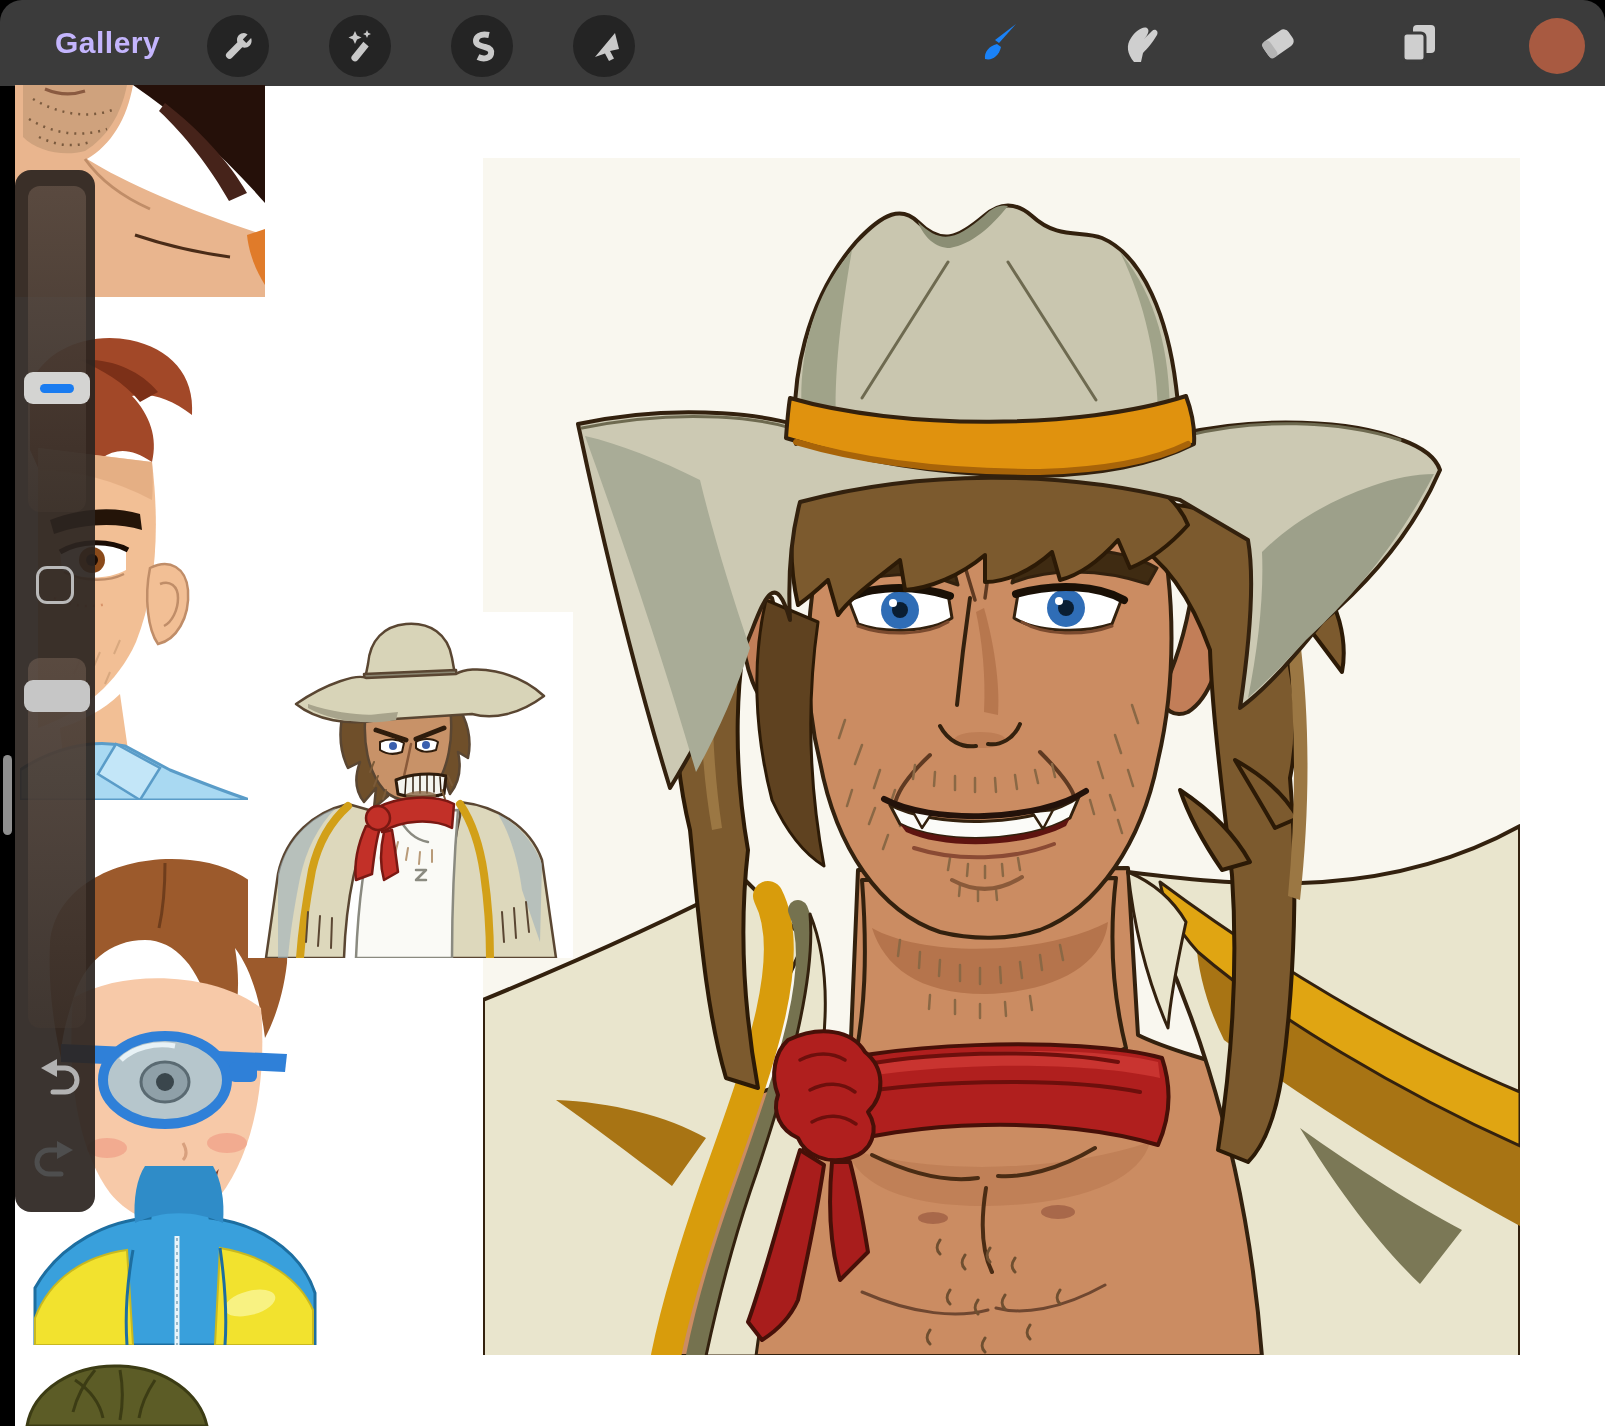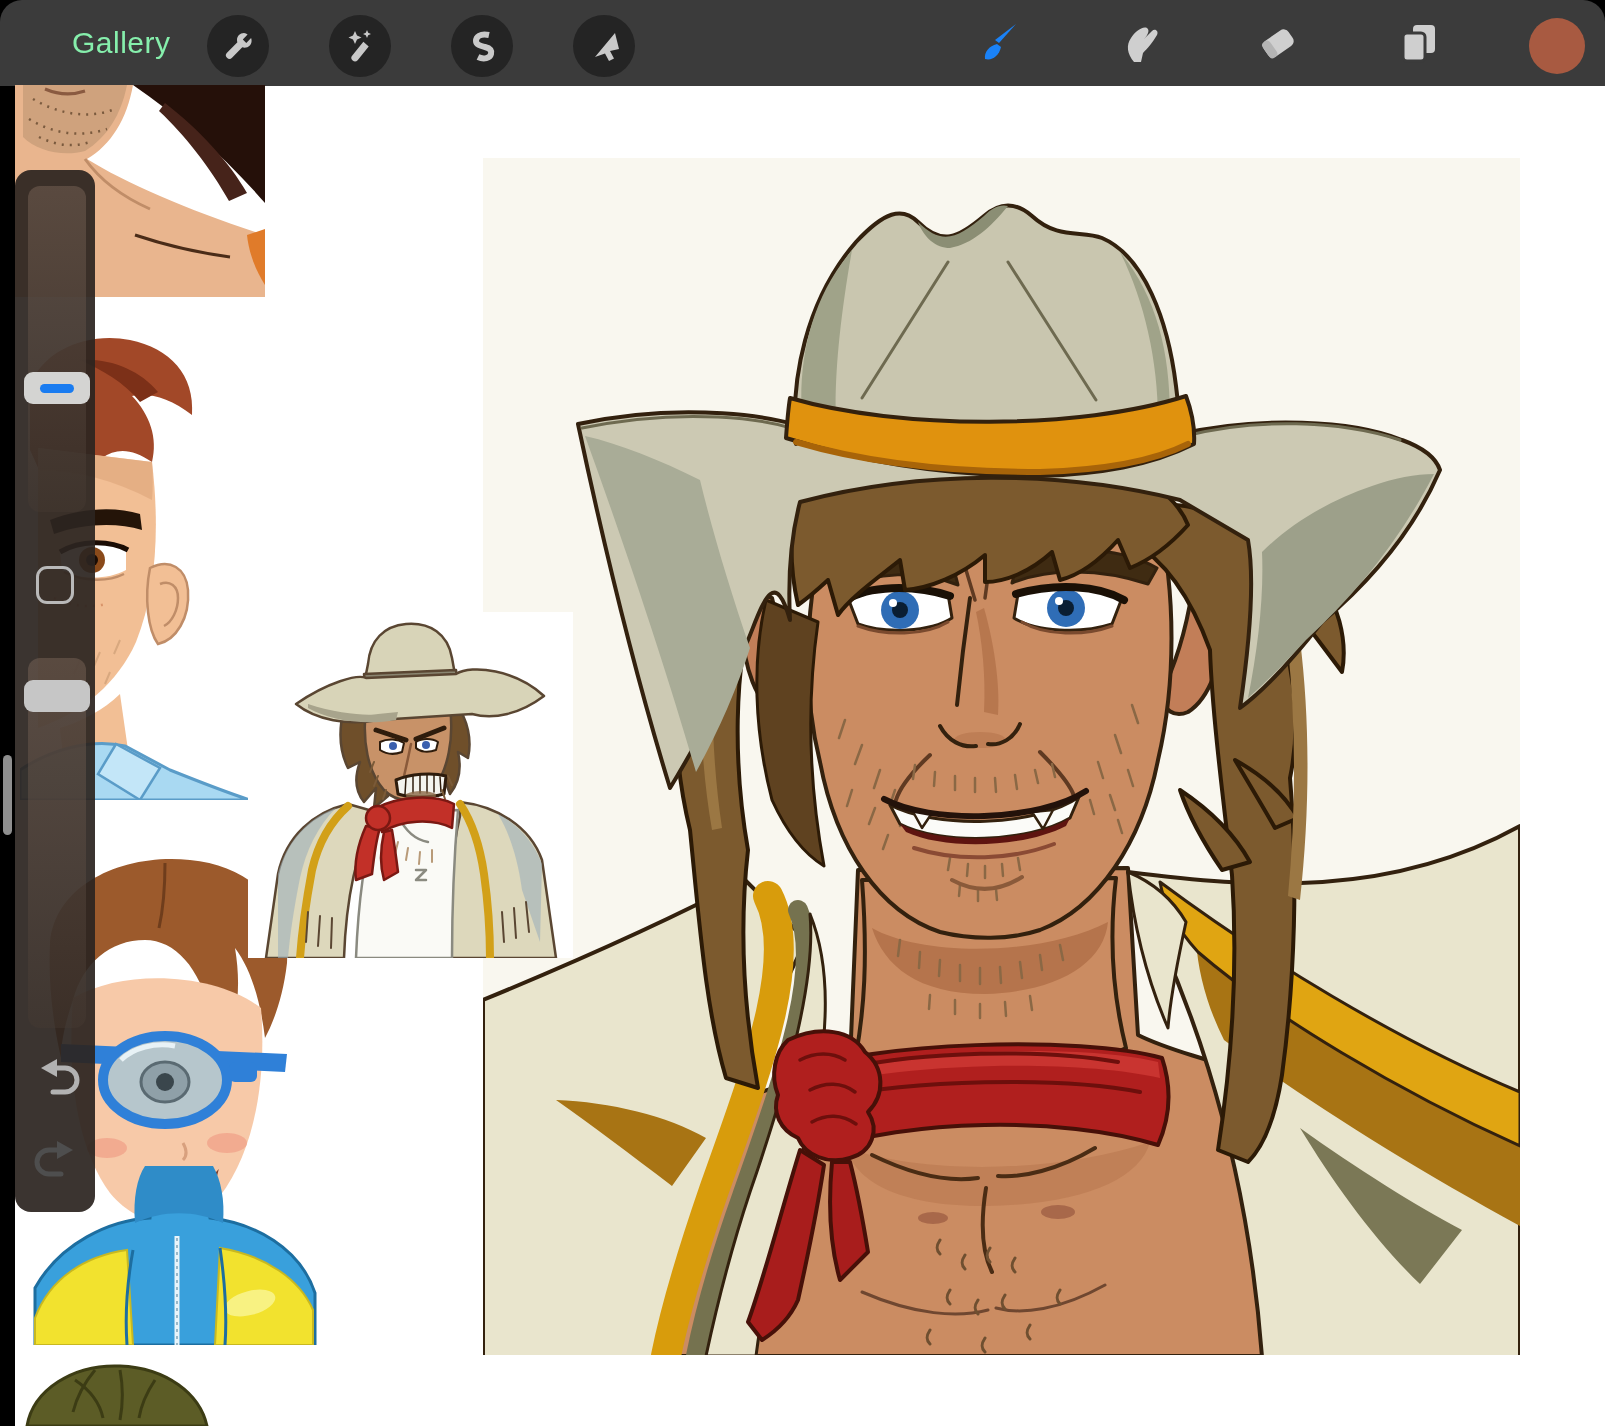--- a/index.html
+++ b/index.html
@@ -2,22 +2,22 @@
 <html><head>
 <meta charset="utf-8">
 <style>
   html,body{margin:0;padding:0;background:#ffffff;}
   #page{position:relative;width:1605px;height:1426px;overflow:hidden;background:#ffffff;
         font-family:"Liberation Sans",sans-serif;}
   
   #toolbar-black{position:absolute;left:0;top:0;width:1605px;height:86px;background:#000;}
   #toolbar{position:absolute;left:0;top:0;width:1605px;height:86px;background:#3b3b3b;
            border-radius:22px 22px 0 0;}
-  #gallery-btn{position:absolute;left:72px;top:0;height:86px;display:flex;align-items:center;
-           color:#86efac;font-size:30px;letter-spacing:.5px;cursor:default;}
+  #gallery-btn{position:absolute;left:55px;top:0;height:86px;display:flex;align-items:center;
+           color:#c4b5fd;font-size:30px;letter-spacing:.5px;cursor:default;font-weight:bold;}
   .tool-circle{position:absolute;top:15px;width:62px;height:62px;border-radius:50%;
            background:#242424;display:flex;align-items:center;justify-content:center;}
   .tool-flat{position:absolute;top:20px;width:46px;height:46px;display:flex;align-items:center;justify-content:center;}
   .color-swatch{position:absolute;top:18px;width:56px;height:56px;border-radius:50%;}
   
   #edge-strip{position:absolute;left:0;top:86px;width:15px;height:1340px;background:#000;}
   #edge-handle{position:absolute;left:3px;top:755px;width:9px;height:80px;border-radius:5px;background:#8f8f8f;}
   
   #sidebar{position:absolute;left:15px;top:170px;width:80px;height:1042px;border-radius:16px;
            background:rgba(44,37,32,.93);z-index:6;}

